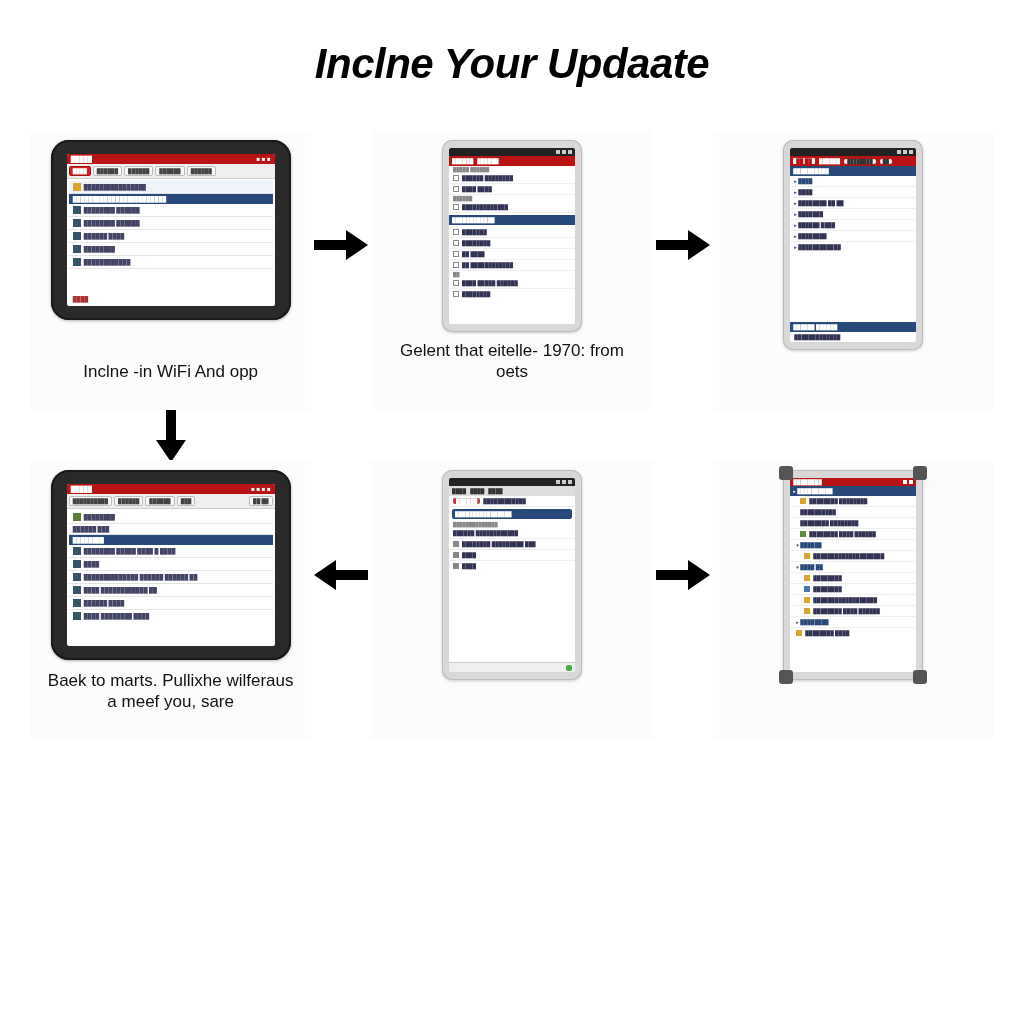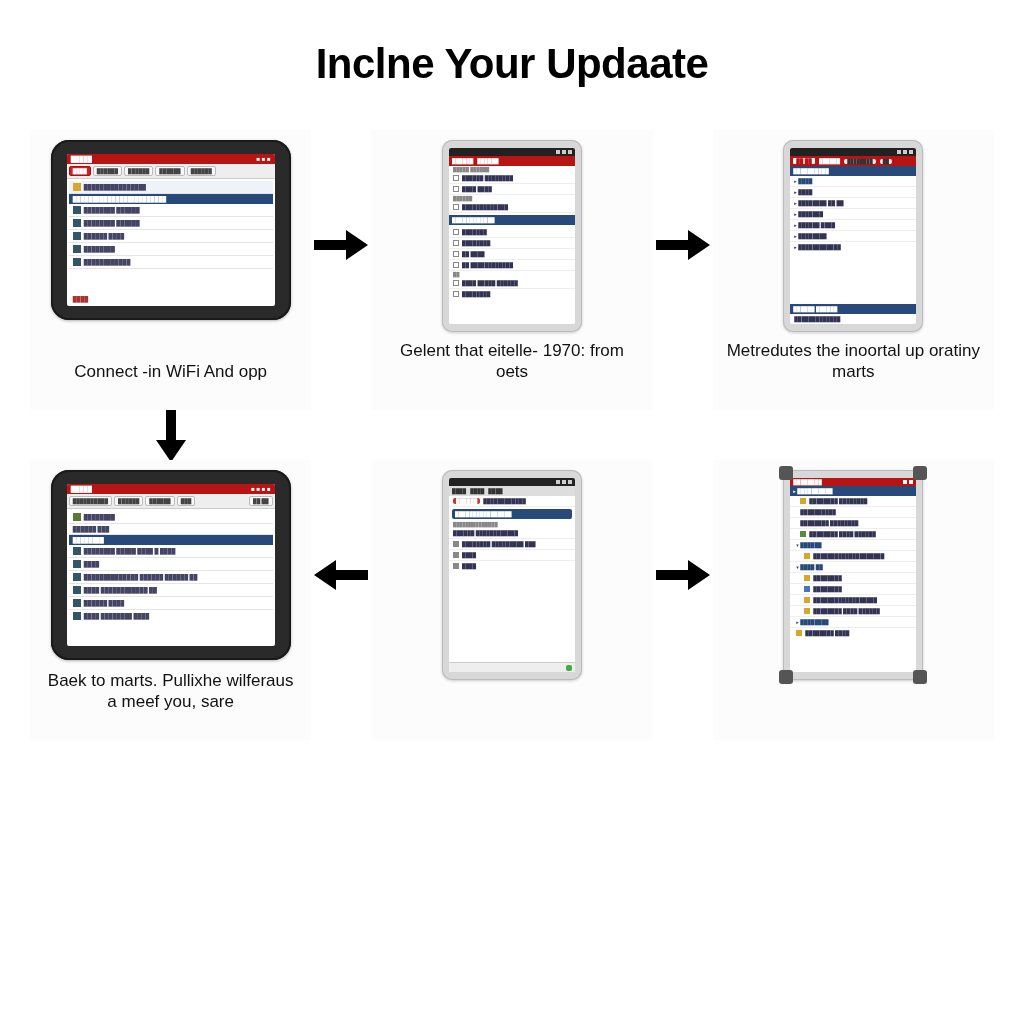--- a/index.html
+++ b/index.html
@@ -11,20 +11,21 @@
     position: relative;
     overflow: hidden;
   }
   .title {
     text-align: center;
     font-size: 42px;
     font-weight: 900;
     color: #000;
     padding-top: 40px;
     letter-spacing: -0.5px;
+    font-style: italic;
   }
   .grid {
     position: absolute;
     top: 130px;
     left: 30px;
     right: 30px;
     display: grid;
     grid-template-columns: 1fr 60px 1fr 60px 1fr;
     grid-template-rows: 280px 50px 280px;
     gap: 0;
@@ -183,21 +184,21 @@
           <div class="t-row">
               <div class="t-ico"></div>
               <span class="t-txt">████████████</span>
             </div>
           <div class="t-row" style="border:none;margin-top:auto;">
               <span class="t-txt" style="color:#a33">████</span>
             </div>
         </div>
       </div>
     </div>
-    <div class="caption">Connect -in WiFi And opp</div>
+    <div class="caption">Inclne -in WiFi And opp</div>
   </div>
 
   <div class="arrow-cell">
     <svg class="arrow-svg" viewBox="0 0 54 34">
         <path d="M0 12h32V2l22 15-22 15V22H0z"></path>
       </svg>
   </div>
 
   <div class="cell">
     <div class="phone">
@@ -298,21 +299,20 @@
         <div class="p-item" style="border:none">
             <span class="p-lbl">▸ ████████████</span>
           </div>
         <div style="flex:1"></div>
         <div class="p-blue">██████ ██████</div>
         <div class="p-item" style="border:none">
             <span class="p-lbl">█████████████</span>
           </div>
       </div>
     </div>
-    <div class="caption">Metredutes the inoortal up oratiny marts</div>
   </div>
 
   <div class="arrow-down-cell">
     <svg class="arrow-svg" viewBox="0 0 34 54" style="width:34px;height:54px;">
         <path d="M12 0v32H2l15 22 15-22H22V0z"></path>
       </svg>
   </div>
   <div></div>
     <div></div>
     <div></div>

